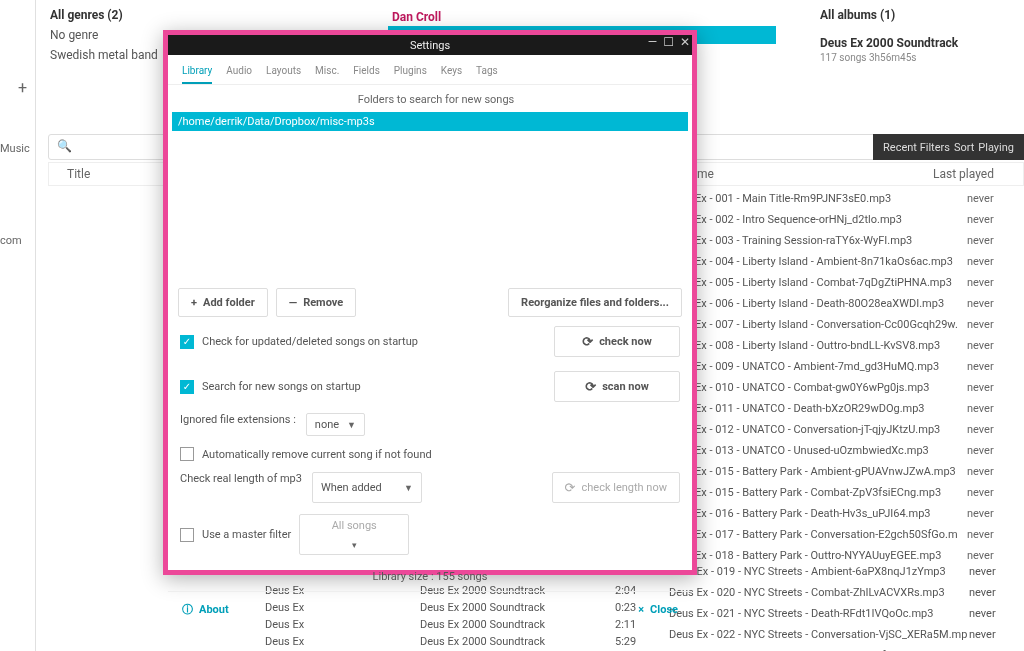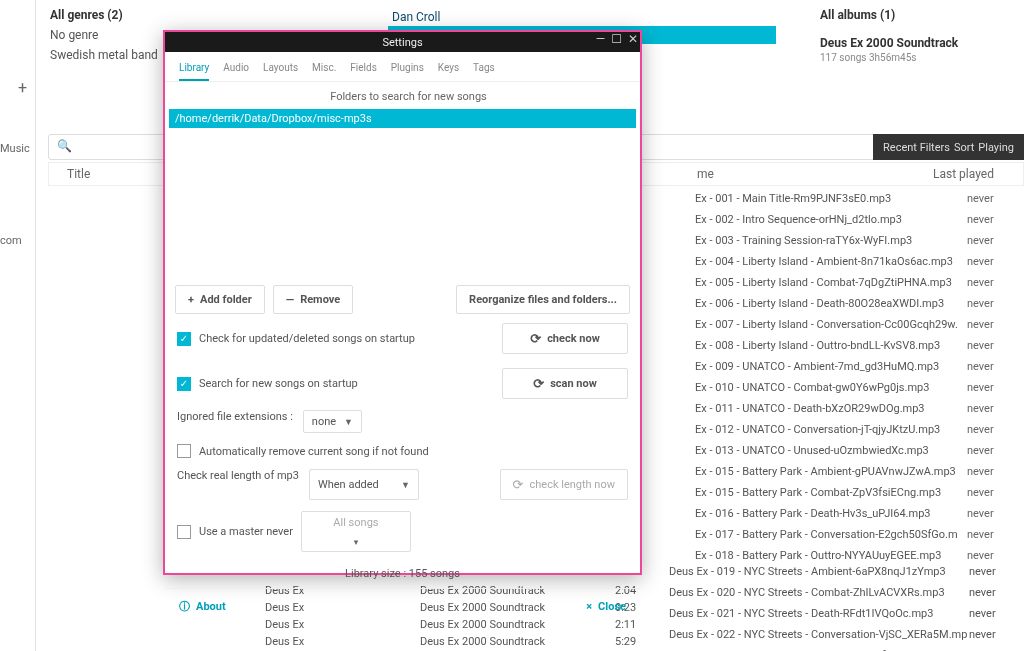--- a/index.html
+++ b/index.html
@@ -9,21 +9,21 @@
 .bg-left { position: absolute; left: 0; top: 0; width: 36px; height: 100%; border-right: 1px solid #e0e0e0; }
 .bg-left-btn { position: absolute; top: 78px; left: 18px; font-size: 16px; color: #666; }
 .bg-left-music { position: absolute; top: 142px; left: 0; font-size: 11px; color: #666; }
 .bg-left-com { position: absolute; top: 234px; left: 0; font-size: 11px; color: #666; }
 
 .bg-genres { position: absolute; left: 50px; top: 8px; width: 330px; }
 .bg-genres .header { font-weight: bold; font-size: 12px; color: #333; }
 .bg-genres .row { font-size: 12px; color: #555; margin-top: 6px; }
 
 .bg-artists { position: absolute; left: 388px; top: 8px; width: 388px; }
-.bg-artists .row { font-size: 12px; color: #0c4a6e; padding: 2px 4px; }
+.bg-artists .row { font-size: 12px; color: #be185d; padding: 2px 4px; font-weight: bold; }
 .bg-artists .row.sel { background: #00b8d4; color: #fff; font-weight: bold; }
 
 .bg-albums { position: absolute; left: 820px; top: 8px; }
 .bg-albums .header { font-weight: bold; font-size: 12px; color: #333; }
 .bg-albums .title { font-weight: bold; font-size: 12px; color: #333; margin-top: 14px; }
 .bg-albums .meta { font-size: 10px; color: #888; margin-top: 2px; }
 
 .bg-search { position: absolute; left: 48px; top: 134px; width: 950px; height: 26px; border: 1px solid #ddd; border-radius: 3px; }
 .bg-search .icon { position: absolute; left: 8px; top: 4px; font-size: 12px; color: #888; }
 
@@ -44,21 +44,21 @@
 .bg-artist-rows .c1 { width: 155px; }
 .bg-artist-rows .c2 { width: 195px; }
 .bg-artist-rows .c3 { width: 60px; }
 
 .bg-xtra { position: absolute; left: 669px; top: 561px; font-size: 11px; color: #555; }
 .bg-xtra .row { display: flex; height: 21px; align-items: center; }
 .bg-xtra .col1 { width: 300px; white-space: nowrap; overflow: hidden; }
 .bg-xtra .col2 { width: 50px; }
 
 
-.dialog { position: absolute; left: 163px; top: 30px; width: 479px; height: 545px; background: #fff; border: 2px solid #ec4899; box-shadow: 0 4px 20px rgba(0,0,0,0.3); }
+.dialog { position: absolute; left: 163px; top: 30px; width: 534px; height: 545px; background: #fff; border: 5px solid #ec4899; box-shadow: 0 4px 20px rgba(0,0,0,0.3); }
 .titlebar { height: 20px; background: #1a1a1a; color: #eee; display: flex; align-items: center; justify-content: center; position: relative; font-size: 11px; }
 .titlebar-ctrls { position: absolute; right: 2px; top: 0; display: flex; gap: 6px; font-size: 12px; color: #ccc; }
 .titlebar-ctrls span { cursor: pointer; }
 
 .tabs { display: flex; gap: 14px; padding: 6px 14px 0 14px; border-bottom: 1px solid #eee; font-size: 10px; color: #888; }
 .tabs .tab { padding: 4px 0 6px 0; cursor: pointer; }
 .tabs .tab.active { color: #009fb8; border-bottom: 2px solid #009fb8; }
 
 .section-hdr { text-align: center; font-size: 11px; color: #666; padding: 8px 0 4px 12px; }
 
@@ -329,21 +329,21 @@
       <span class="caret">▼</span>
     </div>
     <div class="btn btn-right disabled">
       <span class="refresh-icon"></span>
       <span>check length now</span>
     </div>
   </div>
 
   <div class="chk-row">
     <span class="chk empty"></span>
-    <span>Use a master never</span>
+    <span>Use a master filter</span>
     <div class="select disabled" style="width:110px;justify-content:space-between">
       <span>All songs</span>
       <span class="caret">▾</span>
     </div>
   </div>
 
   <div class="lib-size">Library size : 155 songs</div>
 
   <div class="footer">
     <div class="about">

